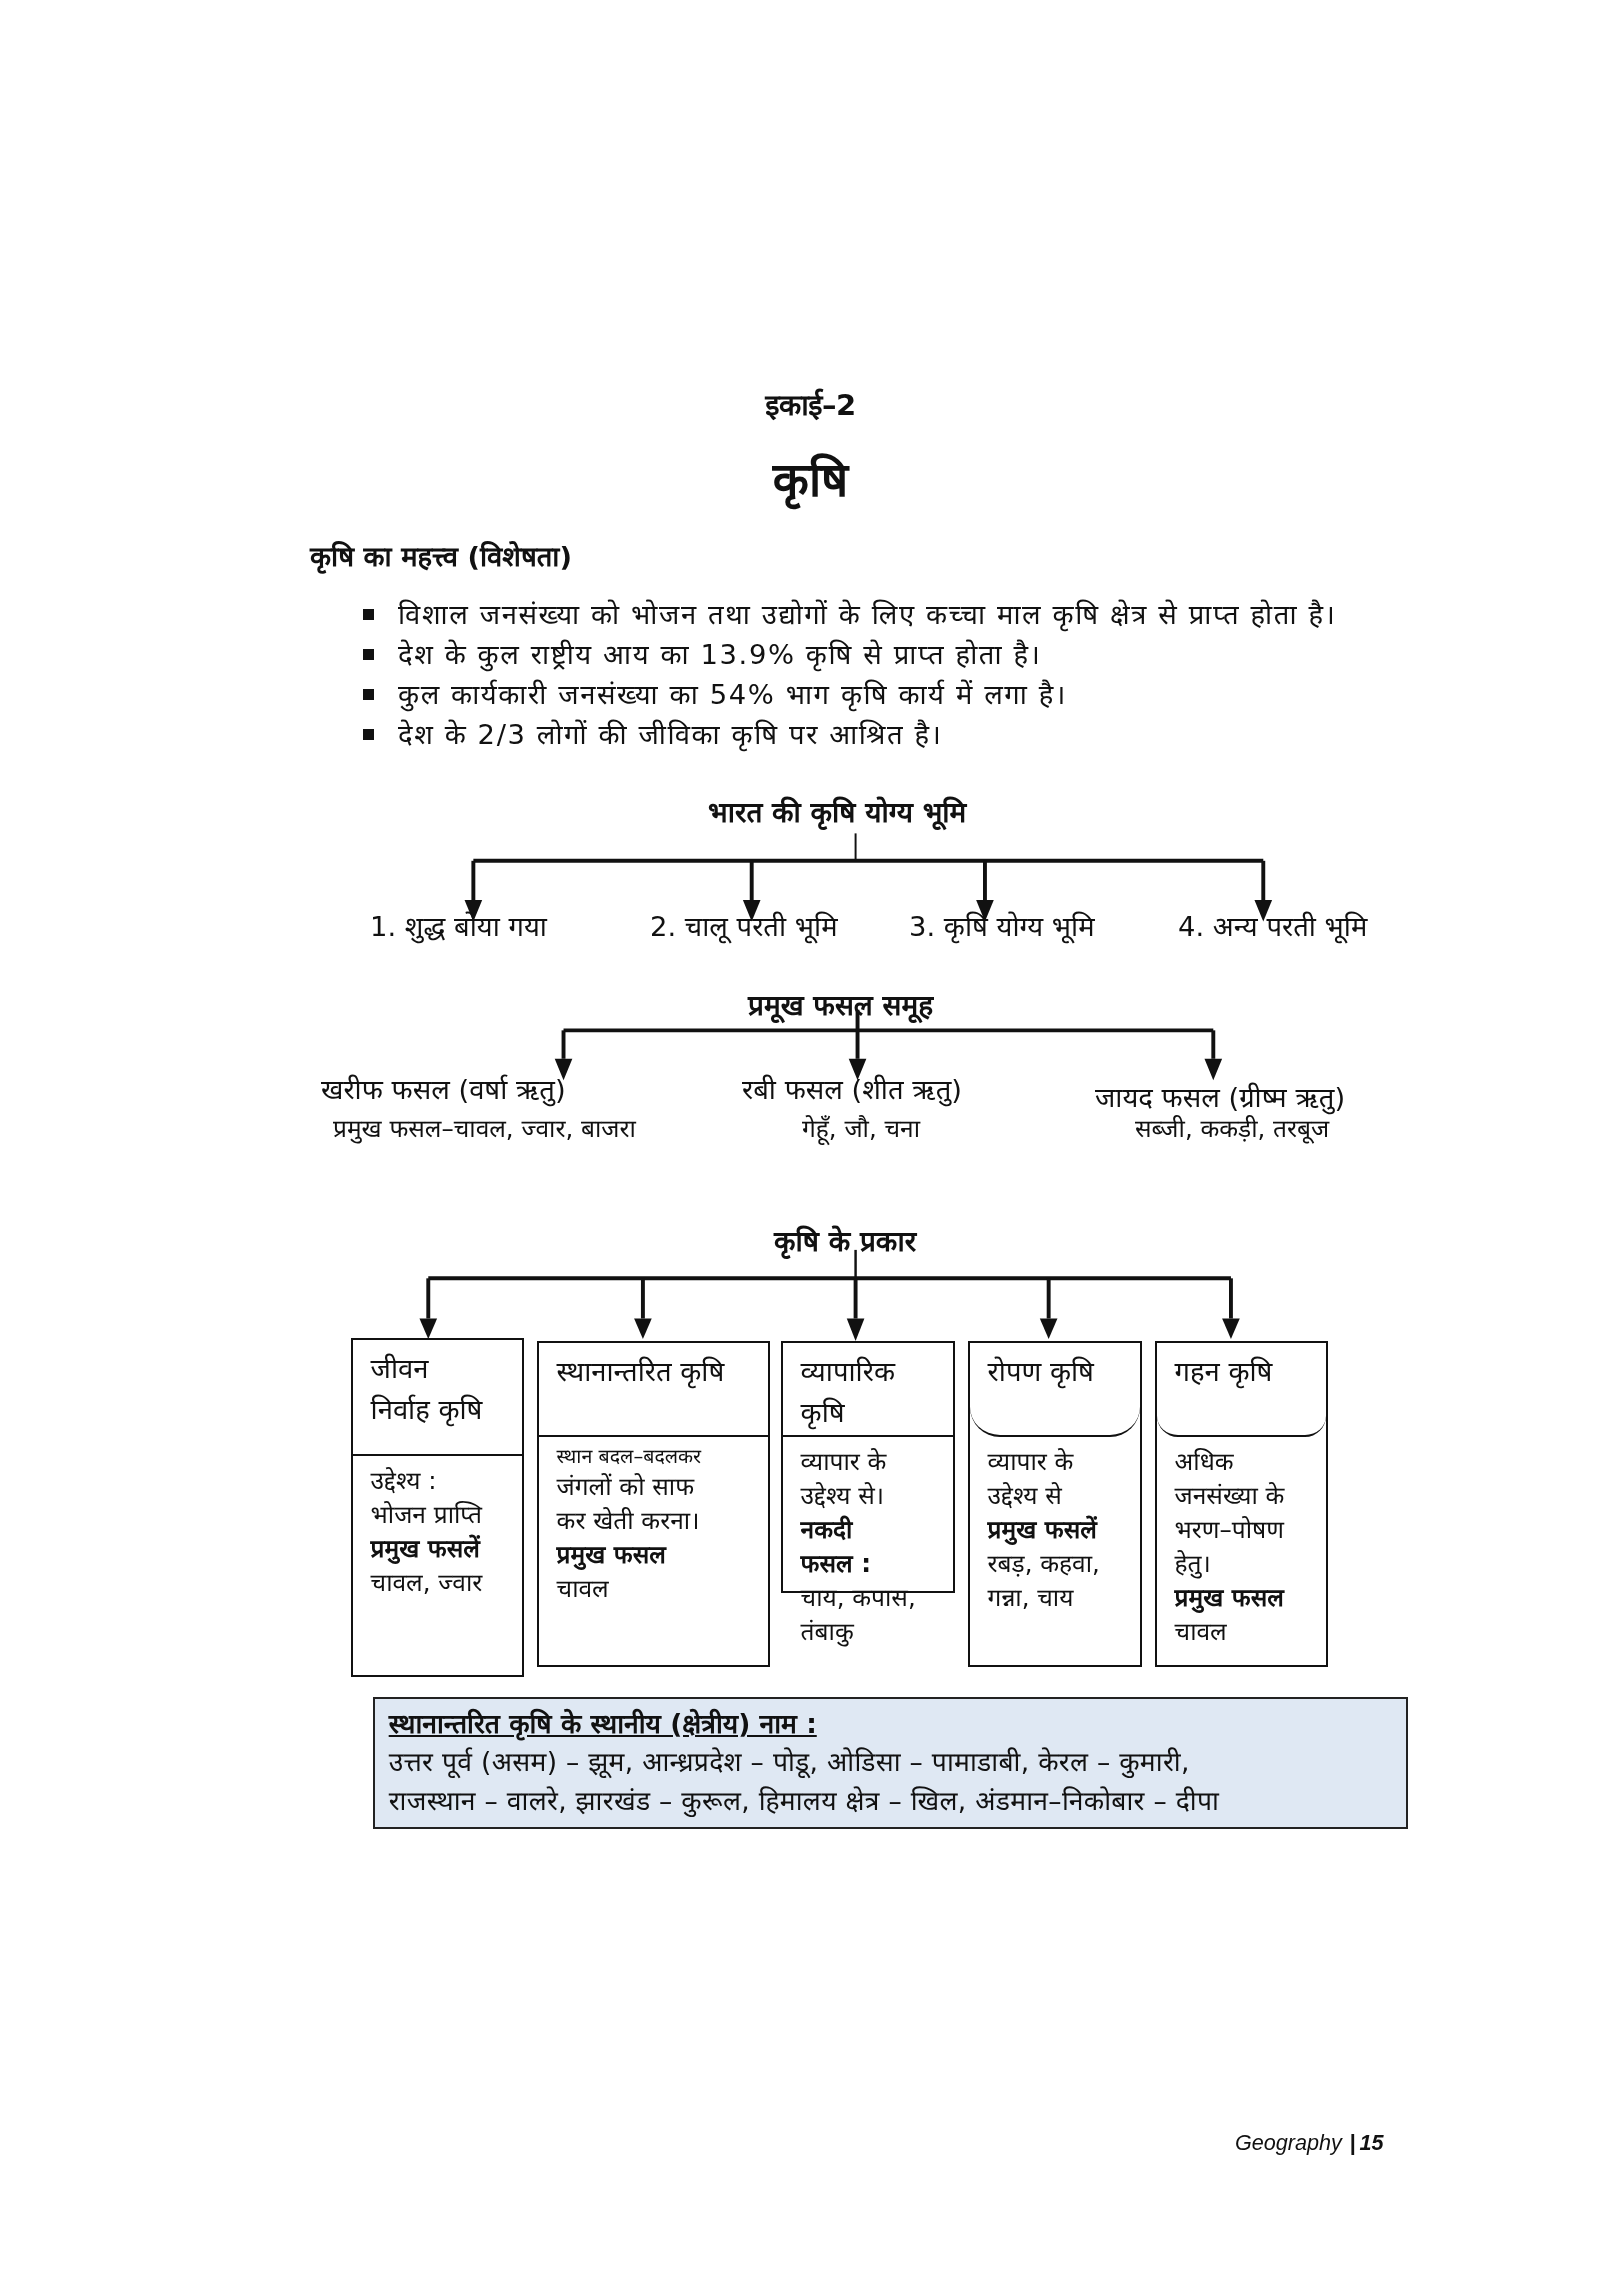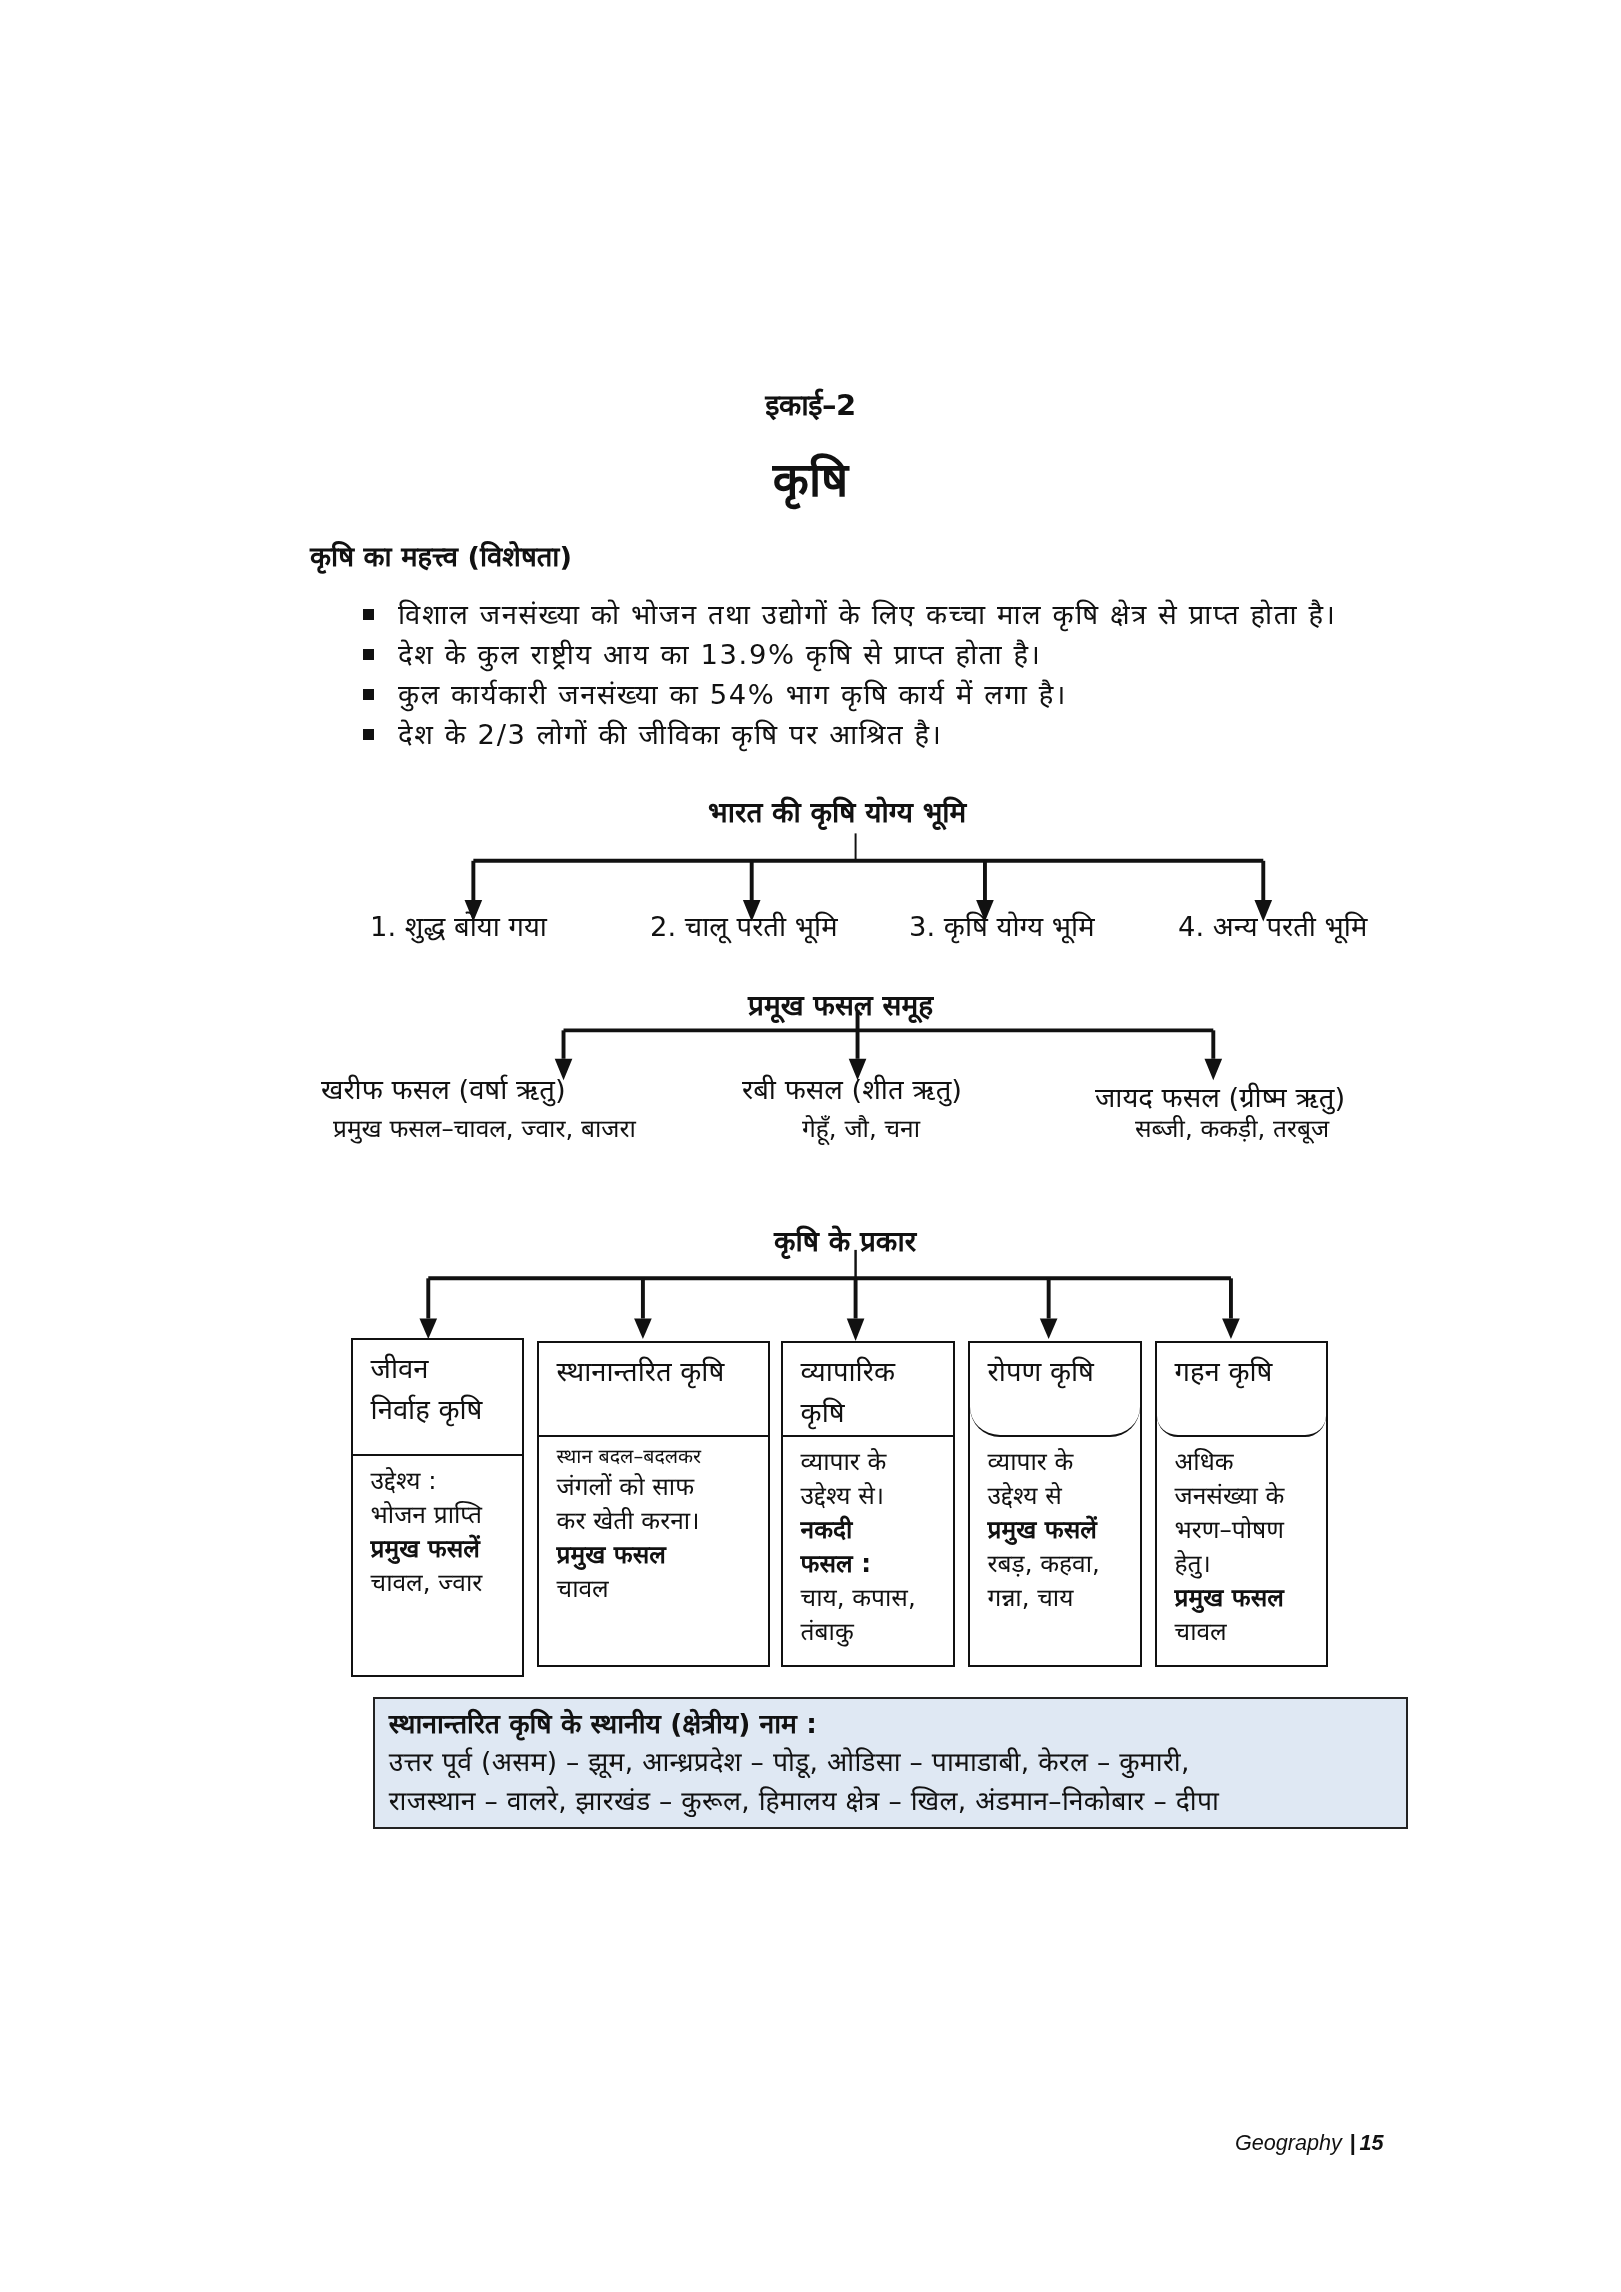--- a/index.html
+++ b/index.html
@@ -17,21 +17,21 @@
   .sub { font-size: 24.5px; white-space: nowrap; }
   svg.lines { position: absolute; left: 0; top: 0; width: 1621px; height: 2293px; pointer-events: none; }
   .box { position: absolute; border: 2.5px solid #111; box-sizing: border-box; background: #fff; }
   .box-head { position: absolute; left: 0; right: 0; top: 0; border-bottom: 2.5px solid #111; box-sizing: border-box;
               padding: 7.8px 0 0 17.6px; font-size: 27.4px; line-height: 41px; }
   .box-body { position: absolute; left: 0; right: 0; bottom: 0; padding: 7.8px 0 0 17.6px; font-size: 24.5px; line-height: 34px; }
   .box-body .b { font-weight: bold; }
   .box-body .small { font-size: 19.6px; line-height: 27.4px; }
   .note { left: 373px; top: 1697px; width: 1035px; height: 132px; box-sizing: border-box;
           border: 2.5px solid #222; background: #dfe8f3; padding: 5.9px 0 0 13.7px; }
-  .note-title { font-size: 26.5px; font-weight: bold; line-height: 37px; white-space: nowrap; }
+  .note-title { font-size: 26.5px; font-weight: bold; line-height: 37px; white-space: nowrap; text-decoration: underline; }
   .note-line { font-size: 26.5px; line-height: 39px; white-space: nowrap; letter-spacing: 0.3px; }
   .footer { left: 1235px; top: 2130px; font-size: 21.6px; font-style: italic; white-space: nowrap; font-family: "Liberation Sans", sans-serif; }
   .footer .bar { font-weight: bold; font-style: normal; margin: 0 3.9px 0 7.8px; }
   .footer .pg { font-weight: bold; }
 </style>
 </head>
 <body>
 
 <div class="abs unit">इकाई–2</div>
 <div class="abs title">कृषि</div>
@@ -128,21 +128,21 @@
   </div>
   <div class="box-body" style="top:94px; padding-top:5.9px;">
     <div class="small">स्थान बदल–बदलकर</div>
     <div>जंगलों को साफ</div>
     <div>कर खेती करना।</div>
     <div class="b">प्रमुख फसल</div>
     <div>चावल</div>
   </div>
 </div>
 
-<div class="box" style="left:781px; top:1341px; width:174px; height:326px;">
+<div class="box" style="left:781px; top:1341px; width:174px; height:252px;">
   <div class="box-head" style="height:94px;">
     <div style="line-height:41px;">व्यापारिक</div>
     <div style="line-height:41px;">कृषि</div>
   </div>
   <div class="box-body" style="top:94px;">
     <div>व्यापार के</div>
     <div>उद्देश्य से।</div>
     <div class="b">नकदी</div>
     <div class="b">फसल :</div>
     <div>चाय, कपास,</div>

